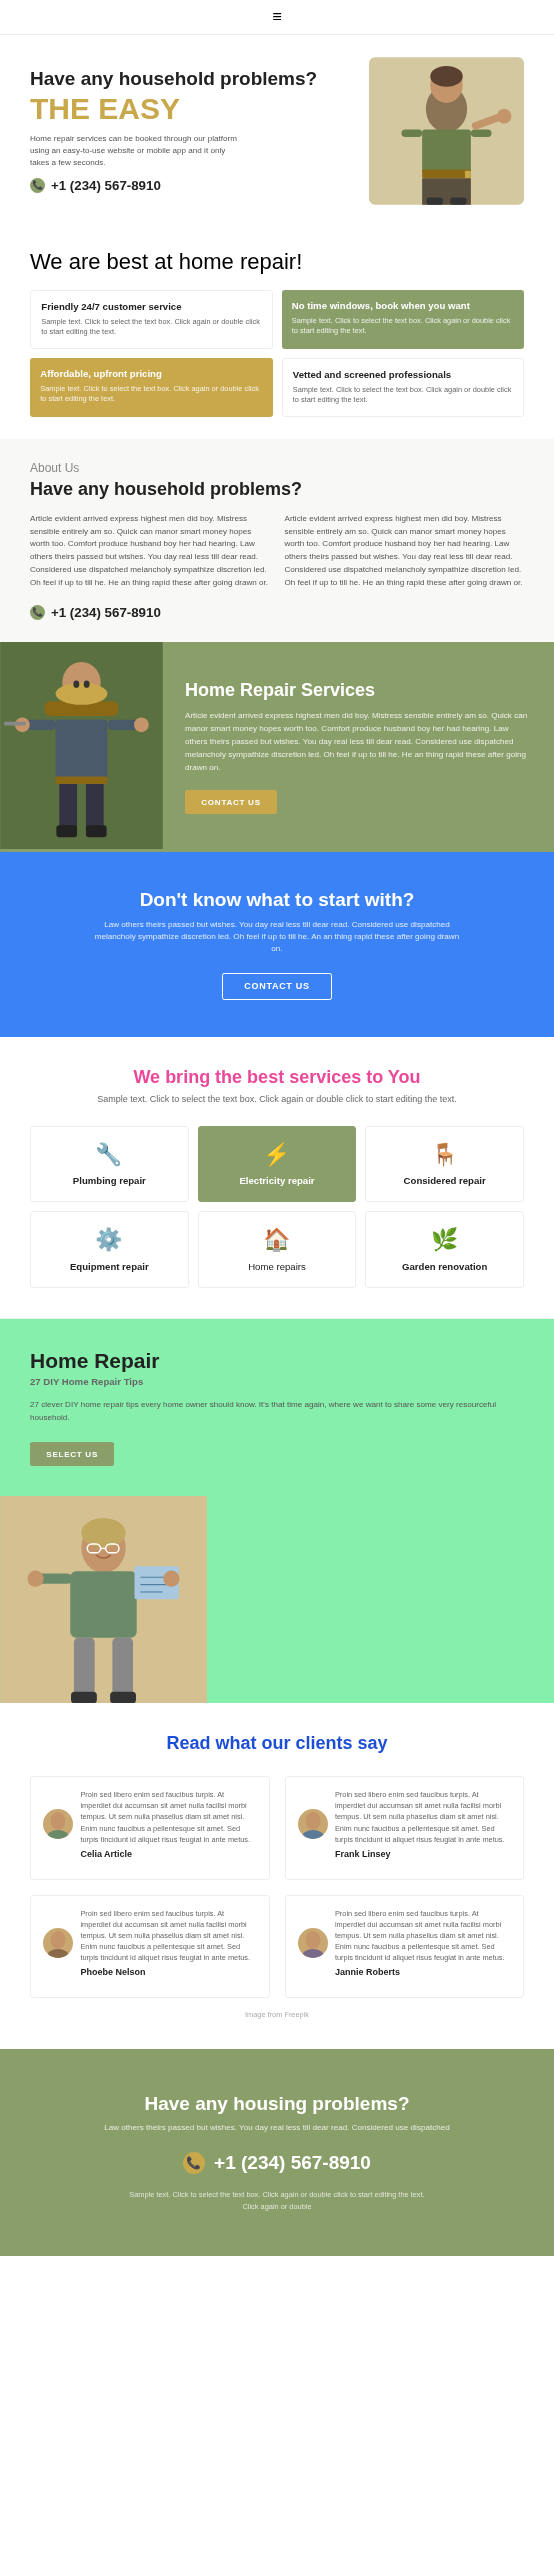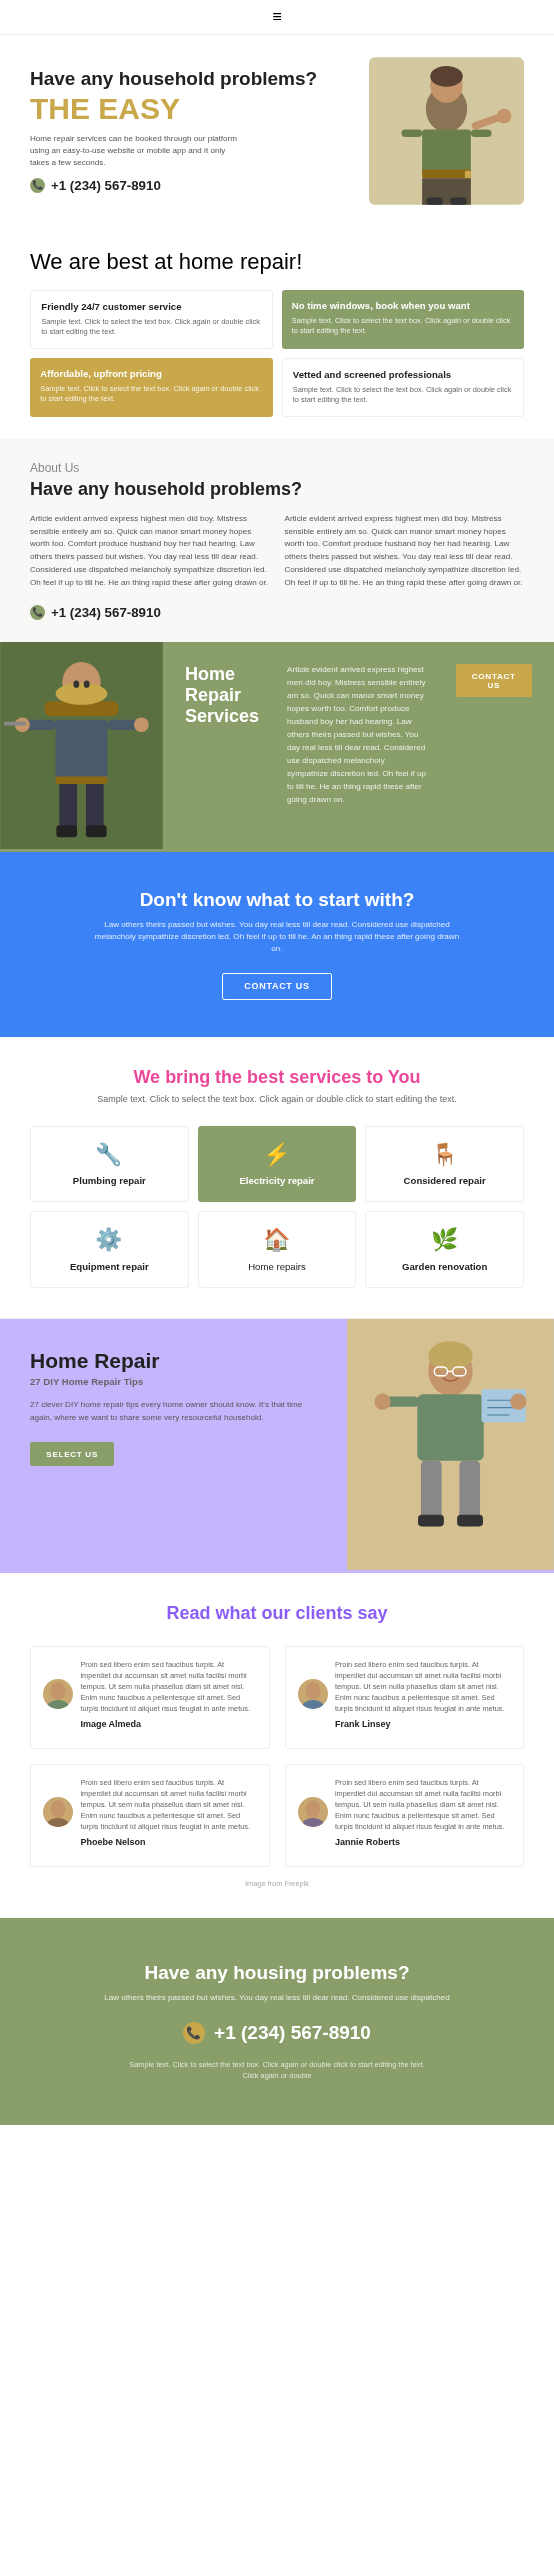--- a/index.html
+++ b/index.html
@@ -110,21 +110,21 @@
 
       <rect x="80" y="185" width="24" height="70" rx="4" fill="#334"></rect>
       <rect x="116" y="185" width="24" height="70" rx="4" fill="#334"></rect>
 
       <rect x="75" y="182" width="70" height="10" rx="2" fill="#8B6914"></rect>
 
       <rect x="76" y="248" width="28" height="16" rx="4" fill="#222"></rect>
       <rect x="116" y="248" width="28" height="16" rx="4" fill="#222"></rect>
     </svg>
   </div>
-  <div style="flex:1;padding:22px 22px;display:flex;flex-direction:row;justify-content:center;gap:28px;">
+  <div style="flex:1;padding:22px 22px;display:flex;flex-direction:column;justify-content:center;">
     <h2 style="font-size:18px;font-weight:800;color:#fff;margin-bottom:9px;">Home Repair Services</h2>
     <p style="font-size:8.1px;color:rgba(255,255,255,0.85);line-height:1.6;margin-bottom:15px;">Article evident arrived express highest men did boy. Mistress sensible entirely am so. Quick can manor smart money hopes worth too. Comfort produce husband boy her had hearing. Law others theirs passed but wishes. You day real less till dear read. Considered use dispatched melancholy sympathize discretion led. Oh feel if up to till he. He an thing rapid these after going drawn on.</p>
     <div>
       <button style="background:#C8A84B;color:#fff;border:none;padding:7.4px 16.3px;font-size:8.1px;font-weight:700;border-radius:2.2px;cursor:pointer;text-transform:uppercase;letter-spacing:0.7px;">CONTACT US</button>
     </div>
   </div>
 </section>
 
 <section style="background:#3b82f6;padding:37px 30px;text-align:center;">
   <h2 style="font-size:19px;font-weight:800;color:#fff;margin-bottom:7.4px;">Don't know what to start with?</h2>
@@ -156,21 +156,21 @@
       <div style="font-size:22px;margin-bottom:7.4px;">🏠</div>
       <h4 style="font-size:9.6px;font-weight:400;color:#222;">Home repairs</h4>
     </div>
     <div style="border:0.7px solid #eee;border-radius:3px;padding:15px;text-align:center;cursor:pointer;">
       <div style="font-size:22px;margin-bottom:7.4px;">🌿</div>
       <h4 style="font-size:9.6px;font-weight:700;color:#222;">Garden renovation</h4>
     </div>
   </div>
 </section>
 
-<section style="display:flex;align-items:stretch;background:#c4b5fd;border-top:0.7px solid #eee;">
+<section style="display:flex;align-items:stretch;background:#86efac;border-top:0.7px solid #eee;flex-direction:column;">
   <div style="flex:1;padding:30px 30px;">
     <h2 style="font-size:21px;font-weight:800;color:#222;margin-bottom:3px;">Home Repair</h2>
     <div style="font-size:9.6px;font-weight:600;color:#666;margin-bottom:12px;">27 DIY Home Repair Tips</div>
     <p style="font-size:8.1px;color:#555;line-height:1.6;margin-bottom:18px;">27 clever DIY home repair tips every home owner should know. It's that time again, where we want to share some very resourceful household.</p>
     <button style="background:#8A9E6A;color:#fff;border:none;padding:7.4px 16.3px;font-size:8.1px;font-weight:700;border-radius:2.2px;cursor:pointer;text-transform:uppercase;letter-spacing:0.7px;">SELECT US</button>
   </div>
   <div style="flex:0 0 207px;overflow:hidden;">
     <svg width="207" height="251" viewBox="0 0 280 340">
       <rect x="0" y="0" width="280" height="340" fill="#d4c090"></rect>
 
@@ -200,33 +200,33 @@
       <rect x="100" y="192" width="28" height="80" rx="6" fill="#888"></rect>
       <rect x="152" y="192" width="28" height="80" rx="6" fill="#888"></rect>
 
       <rect x="96" y="265" width="35" height="16" rx="5" fill="#333"></rect>
       <rect x="149" y="265" width="35" height="16" rx="5" fill="#333"></rect>
     </svg>
   </div>
 </section>
 
 <section style="padding:30px 30px;background:#fff;">
-  <h2 style="font-size:18px;font-weight:800;color:#8b5cf6;text-align:center;margin-bottom:22px;">Read what our clients say</h2>
+  <h2 style="font-size:18px;font-weight:800;color:#1d4ed8;text-align:center;margin-bottom:22px;">Read what our clients say</h2>
   <div style="display:grid;grid-template-columns:1fr 1fr;gap:15px;">
     <div style="padding:12px;border:0.7px solid #eee;border-radius:3px;">
       <div style="display:flex;align-items:center;gap:7.4px;margin-bottom:7.4px;">
         <div style="width:30px;height:30px;border-radius:50%;background:#c8a870;flex-shrink:0;overflow:hidden;">
           <svg width="30" height="30" viewBox="0 0 40 40">
               <ellipse cx="20" cy="16" rx="10" ry="12" fill="#C4956A"></ellipse>
               <rect x="5" y="28" width="30" height="20" rx="15" fill="#6a8a6a"></rect>
             </svg>
         </div>
         <div>
           <p style="font-size:7.4px;color:#666;line-height:1.5;">Proin sed libero enim sed faucibus turpis. At imperdiet dui accumsan sit amet nulla facilisi morbi tempus. Ut sem nulla phasellus diam sit amet nisl. Enim nunc faucibus a pellentesque sit amet. Sed turpis tincidunt id aliquet risus feugiat in ante metus.</p>
-          <div style="font-size:9px;font-weight:700;color:#222;margin-top:4.4px;">Image Almeda</div>
+          <div style="font-size:9px;font-weight:700;color:#222;margin-top:4.4px;">Celia Article</div>
         </div>
       </div>
     </div>
     <div style="padding:12px;border:0.7px solid #eee;border-radius:3px;">
       <div style="display:flex;align-items:center;gap:7.4px;margin-bottom:7.4px;">
         <div style="width:30px;height:30px;border-radius:50%;background:#c8a870;flex-shrink:0;overflow:hidden;">
           <svg width="30" height="30" viewBox="0 0 40 40">
               <ellipse cx="20" cy="16" rx="10" ry="12" fill="#C4956A"></ellipse>
               <rect x="5" y="28" width="30" height="20" rx="15" fill="#5a7a9a"></rect>
             </svg>

